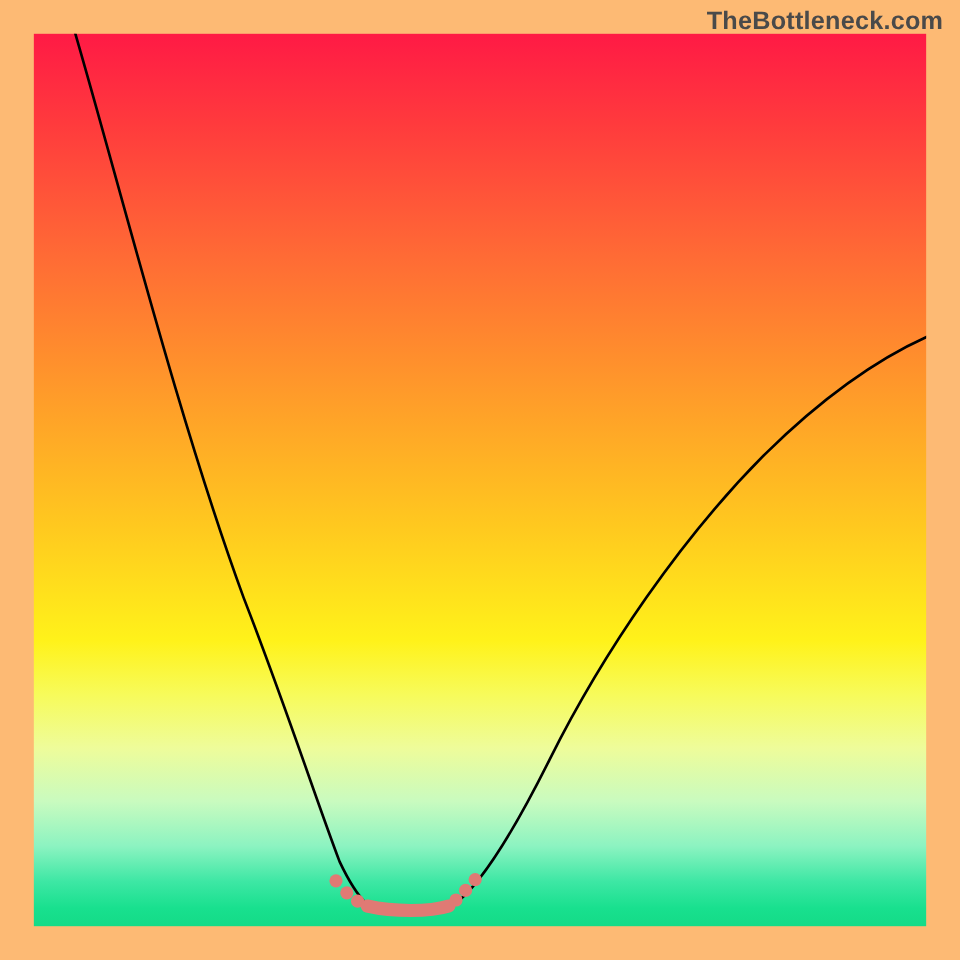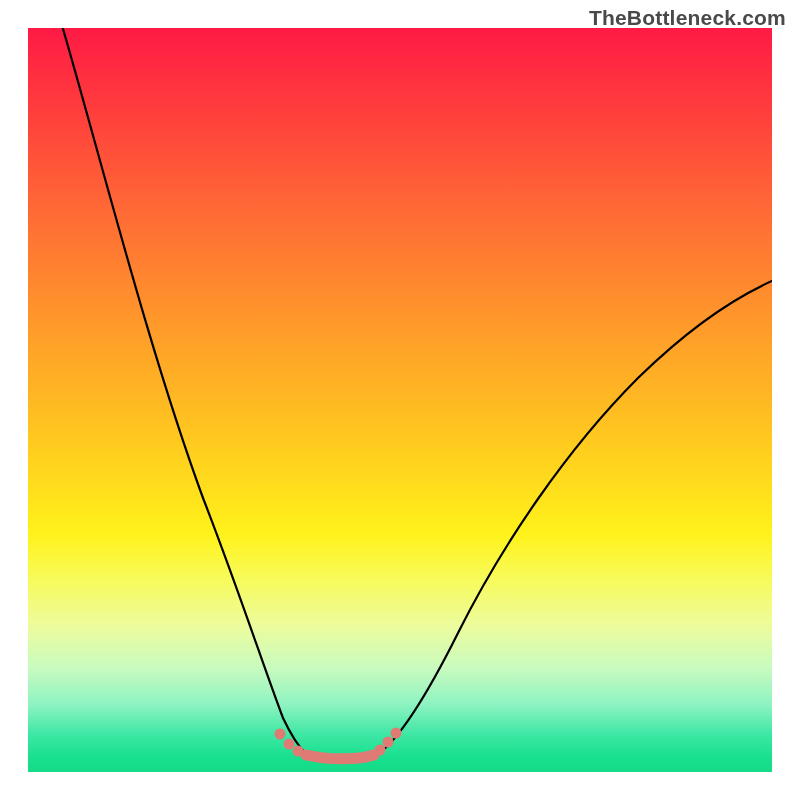--- a/index.html
+++ b/index.html
@@ -8,21 +8,21 @@
     width: 800px;
     height: 800px;
     overflow: hidden;
     font-family: Arial, Helvetica, sans-serif;
     background: #000;
   }
   .frame {
     position: relative;
     width: 800px;
     height: 800px;
-    background: #ffffff;
+    background: #fdba74;
   }
   .watermark {
     position: absolute;
     top: 6px;
     right: 14px;
     color: #4a4a4a;
     font-size: 21px;
     font-weight: 600;
     letter-spacing: 0.2px;
     z-index: 10;

